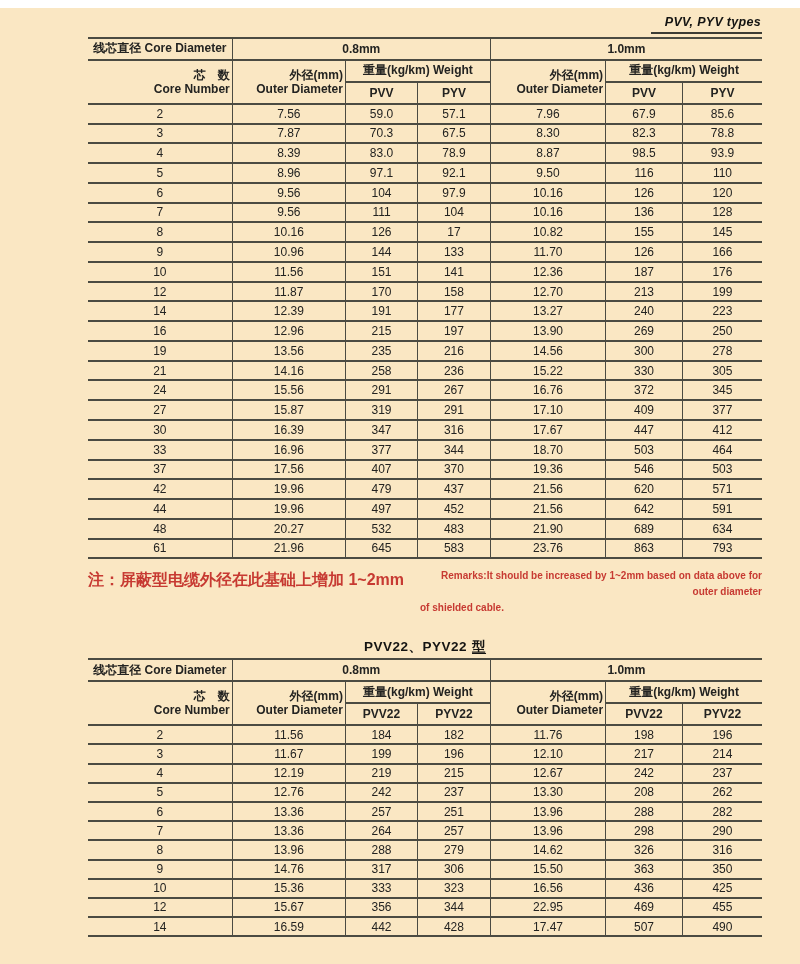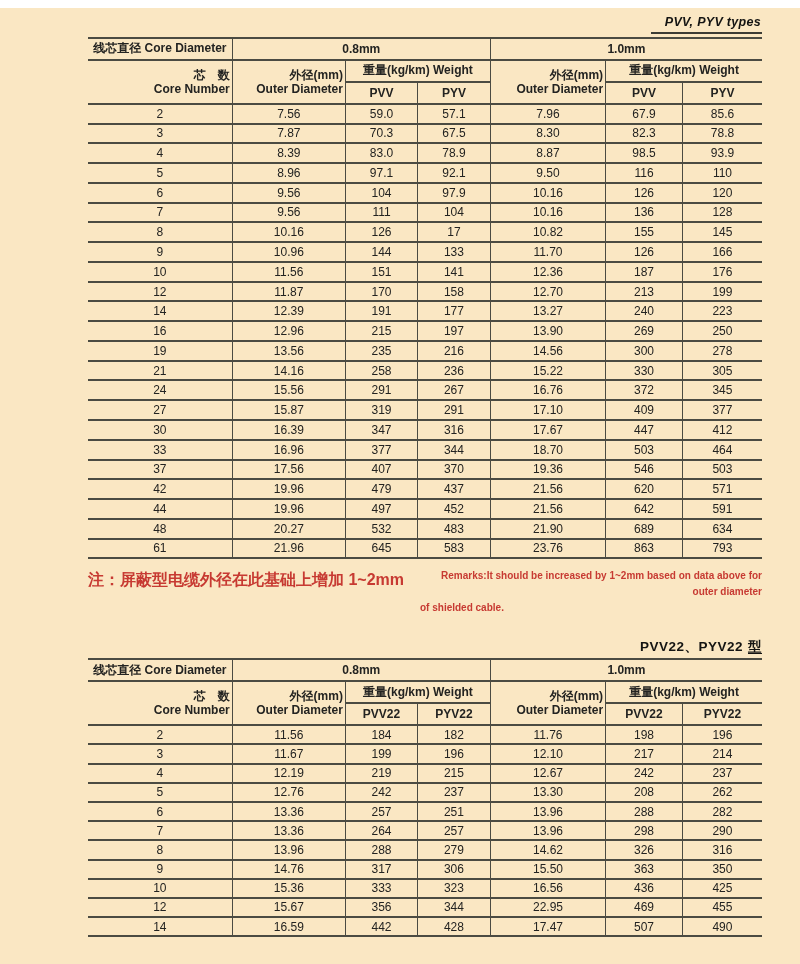--- a/index.html
+++ b/index.html
@@ -15,21 +15,21 @@
 
   
   .title-block { text-align: right; padding: 2px 0 3px 0; line-height: 1.1; }
   .title-zh { font-size: 13.5px; font-weight: bold; color: #141412; letter-spacing: .5px; }
   .title-zh .suffix { margin-left: 5px; text-decoration: underline; text-underline-offset: 2px; }
   .title-en-wrap { margin-top: 2px; font-style: italic; }
   .title-en {
     display: inline-block; font-size: 12.5px; font-weight: bold; color: #141412;
     border-bottom: 2px solid #3c3c34; padding: 0 1px 2px 14px; letter-spacing: .3px;
   }
-  .title-block2 { margin-top: 22px; }
+  .title-block2 { margin-top: 22px; text-align: center; }
 
   
   table.spec-table {
     width: 100%; border-collapse: collapse; table-layout: fixed;
     border-top: 2.5px solid var(--line, #4b4b42);
     border-bottom: 2.5px solid var(--line, #4b4b42);
   }
   .spec-table th, .spec-table td {
     border: 1.5px solid var(--line, #4b4b42);
     border-top-width: 2px; border-bottom-width: 2px;

